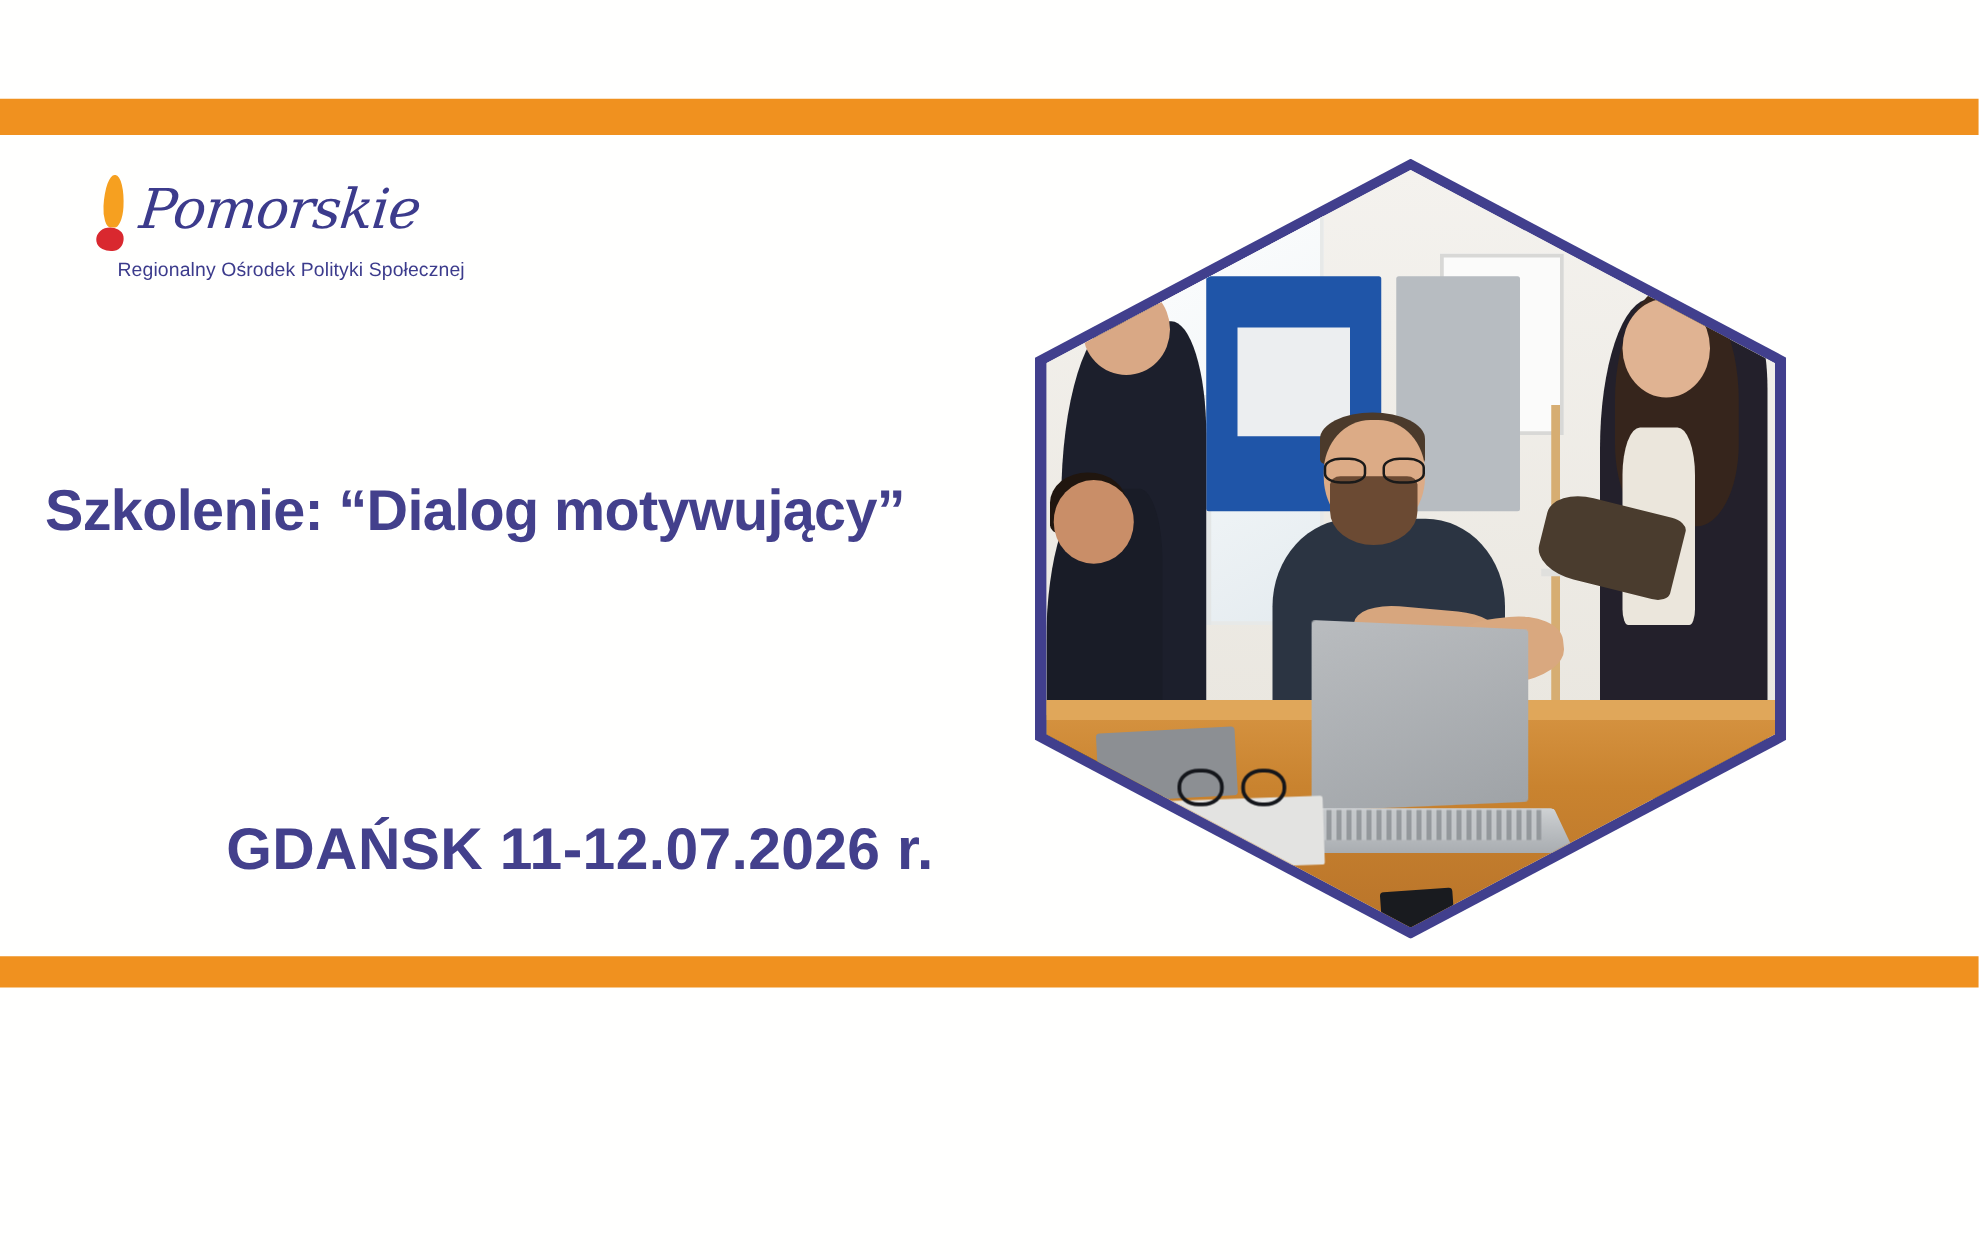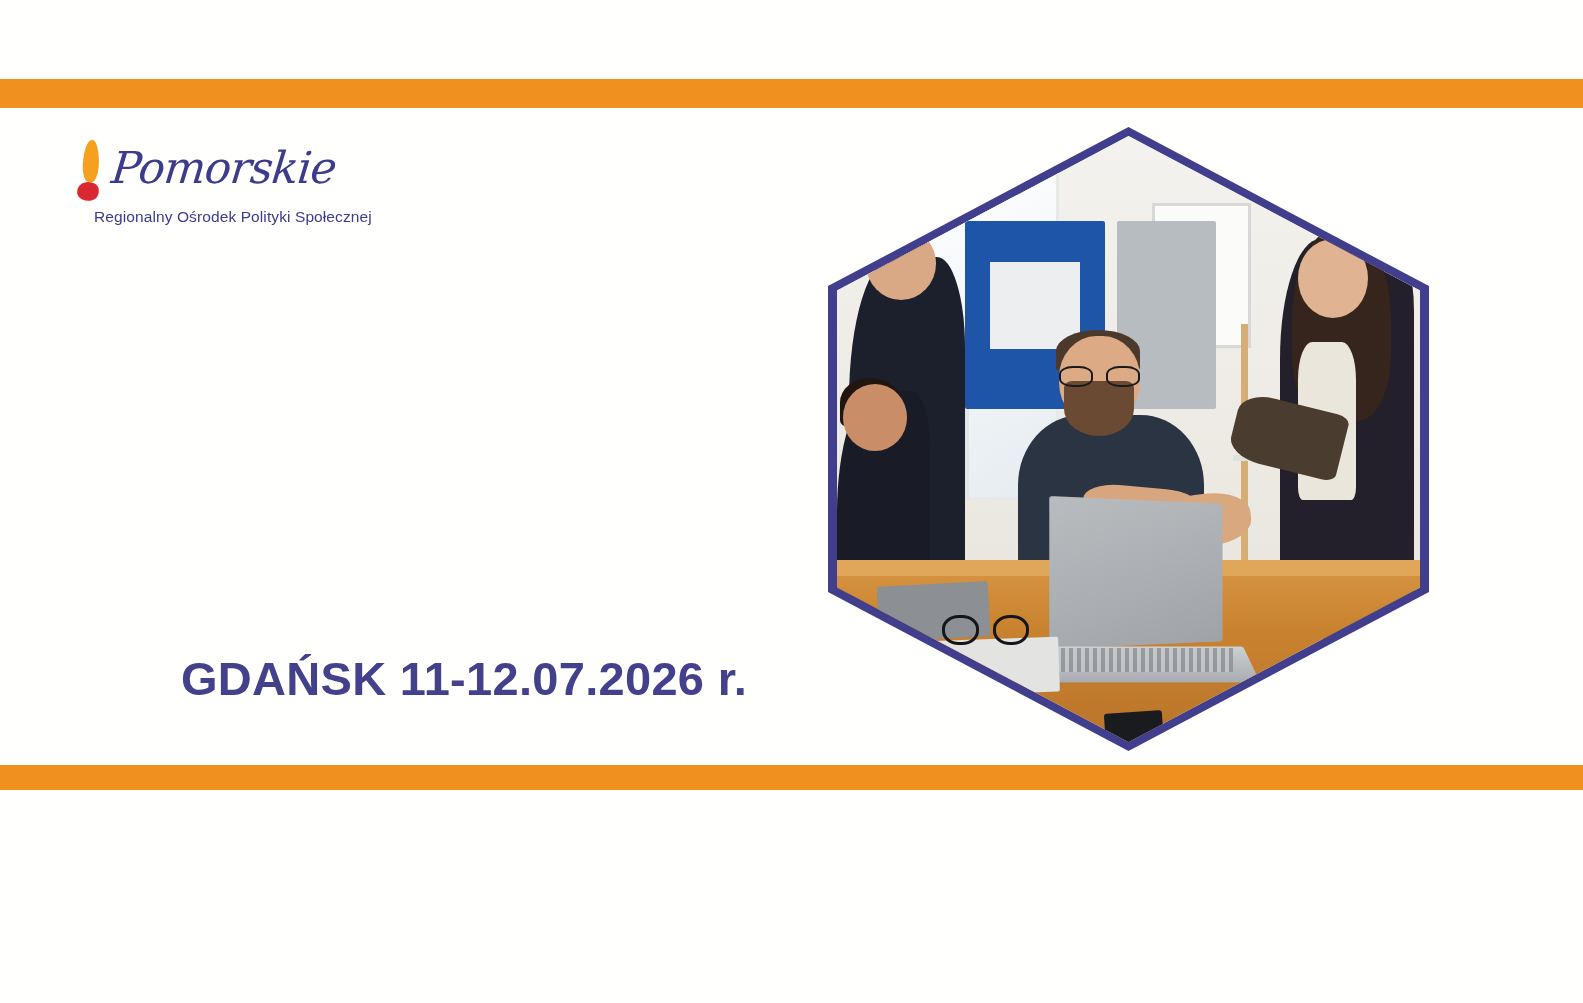--- a/index.html
+++ b/index.html
@@ -304,20 +304,21 @@
     <div class="rops-mark">
       <div class="excl">
         <div class="excl-stroke"></div>
         <div class="excl-dot"></div>
       </div>
       <div class="rops-word">Pomorskie</div>
     </div>
     <div class="rops-sub">Regionalny Ośrodek Polityki Społecznej</div>
   </div>
 
+  <div class="headline">Szkolenie: “Dialog motywujący”</div>
   <div class="date-line">GDAŃSK  11-12.07.2026 r.</div>
 
   <div class="hex-wrap">
     <div class="hex-outer"></div>
     <div class="hex-inner">
       <div class="photo">
         <div class="p-wall"></div>
         <div class="p-window"></div>
         <div class="p-frame">
           <div class="p-frame-art"></div>

